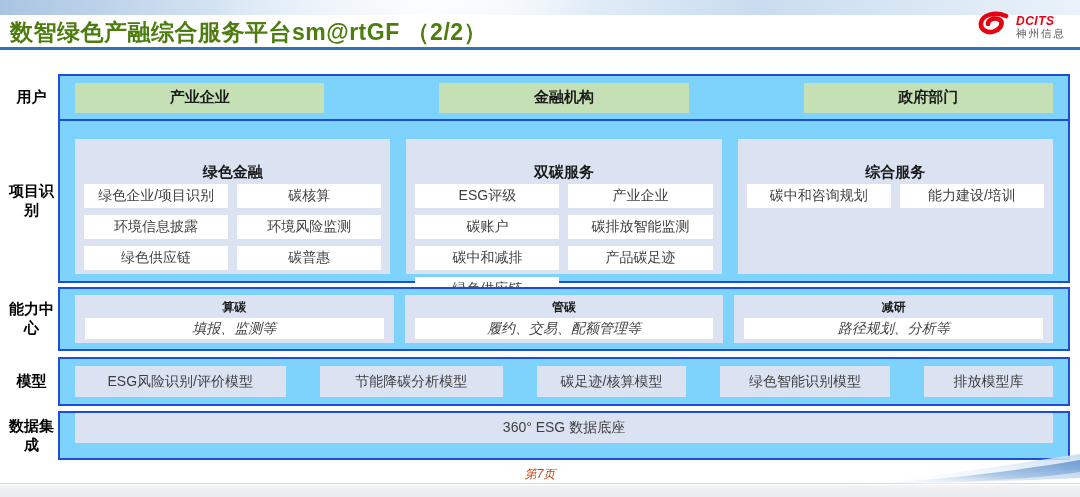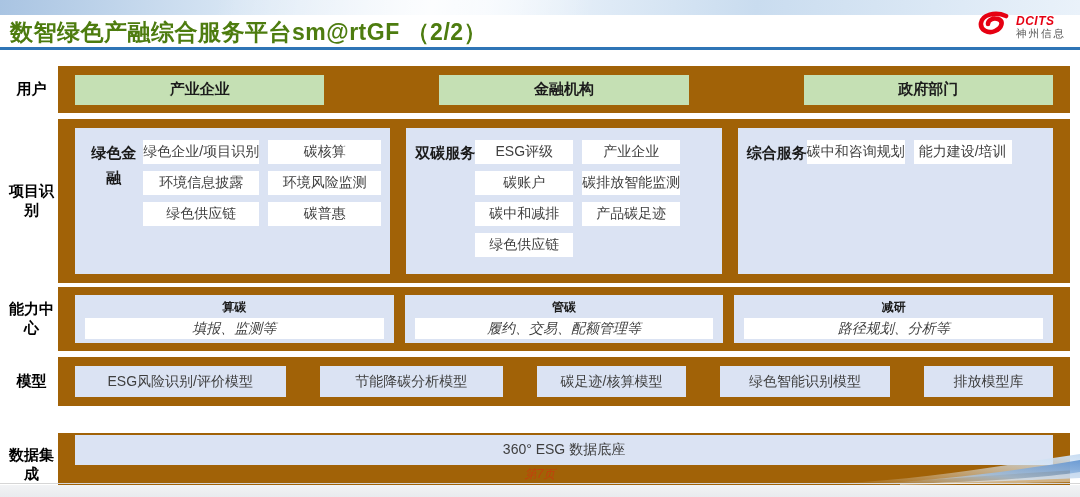--- a/index.html
+++ b/index.html
@@ -35,42 +35,42 @@
   .logo-sub { font-size:10.5px; color:#555; letter-spacing:2px; }
 
   
   .row { position:absolute; left:8px; width:1062px; display:flex; }
   .row-label {
     width:50px; flex:0 0 50px; display:flex; align-items:center; justify-content:center;
     text-align:center; font-weight:bold; font-size:15px; line-height:1.25; color:#000;
     padding-right:3px;
   }
   .row-box {
-    flex:1; background:#a16207; border:2px solid #a16207;
-  }
-
-  .row-users  { top:66px;  height:47px; }
+    flex:1; background:#7dd3fc; border:2px solid #1d4ed8;
+  }
+
+  .row-users  { top:74px;  height:47px; }
   .row-scen   { top:119px; height:164px; }
   .row-cap    { top:287px; height:64px; }
   .row-model  { top:357px; height:49px; }
-  .row-data   { top:433px; height:64px; }
+  .row-data   { top:411px; height:49px; }
 
   
   .users-box { display:flex; align-items:center; justify-content:space-between; padding:7px 15px; }
   .user-chip {
     flex:0 0 25.5%; height:30px; background:#c5e0b4;
     display:flex; align-items:center; justify-content:center;
     font-weight:bold; font-size:15px; color:#1c1c1c;
   }
 
   
   .scen-box { display:flex; gap:16px; padding:7px 15px; }
   .scen-col {
-    flex:1; background:#dbe3f3; padding:12px 9px 8px 9px;
-    display:flex; flex-direction:row;
+    flex:1; background:#dbe3f3; padding:20px 9px 8px 9px;
+    display:flex; flex-direction:column;margin-top:11px;
   }
   .col-title { text-align:center; font-weight:bold; font-size:15px; height:25px; line-height:25px; color:#1a1a1a; }
   .col-grid { display:grid; grid-template-columns:1fr 1fr; gap:7px 9px; align-content:start; }
   .scen-item {
     background:#fff; height:24px;
     display:flex; align-items:center; justify-content:center;
     font-size:14px; color:#3f3f3f; white-space:nowrap;
   }
 
   

